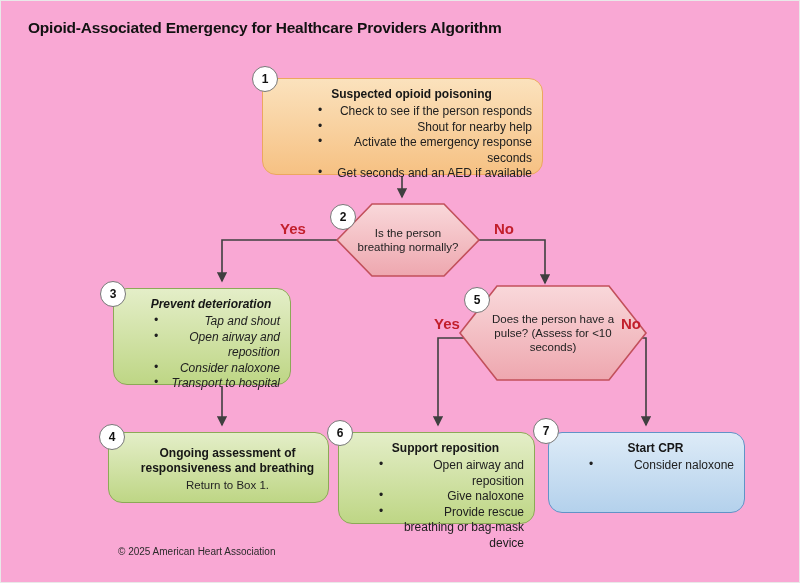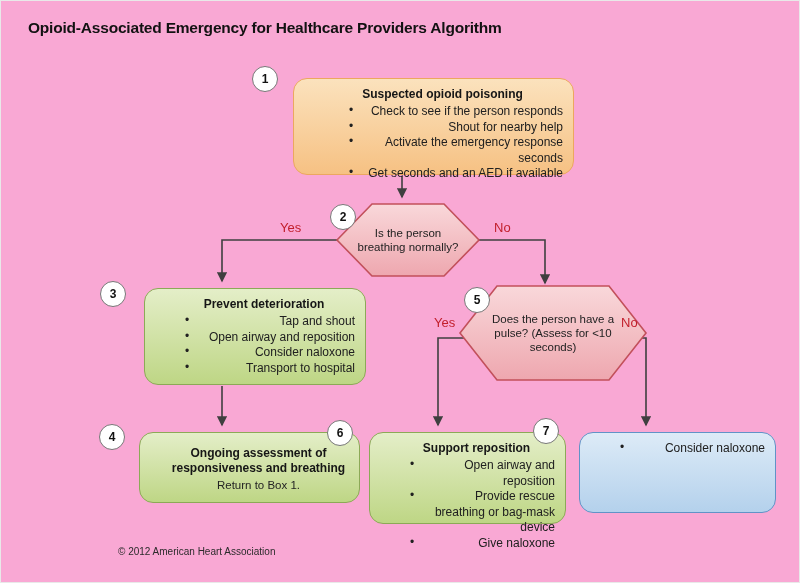--- a/index.html
+++ b/index.html
@@ -14,21 +14,21 @@
   }
   .footer-note {
     position:absolute; left:118px; top:546px;
     font-size:10px; color:#2b2b2b;
   }
   
   #connectors { position:absolute; left:0; top:0; z-index:1; }
   
   .node {
     position:absolute; z-index:2; border-radius:14px; box-sizing:border-box;
-    padding:7px 10px 6px 28px; text-align:center;margin-left:31px;
+    padding:7px 10px 6px 28px; text-align:center;
   }
   .node.orange { background:linear-gradient(180deg,#fbe2bd 0%,#f6c183 100%); border:1.5px solid #eca75f; }
   .node.green  { background:linear-gradient(180deg,#e4eec8 0%,#bed685 100%); border:1.5px solid #8ca957; }
   .node.blue   { background:linear-gradient(180deg,#ddebf7 0%,#b4d1ec 100%); border:1.5px solid #6193c7; }
   .node-title { font-size:12px; font-weight:bold; color:#161616; line-height:1.25; margin:1px 0 2px 0; }
   .node-subtitle { font-size:11.5px; color:#242424; line-height:1.3; }
   .bullets { list-style:none; margin:1px 0 0 0; padding:0 0 0 9px; text-align:left; }
   .bullets li {
     position:relative; padding-left:13px; font-size:12px; color:#202020; line-height:1.3;text-align:right;
   }
@@ -44,21 +44,21 @@
   .hex-text > span { display:block; }
   
   .badge {
     position:absolute; z-index:3; width:26px; height:26px; border-radius:50%;
     background:#ffffff; border:1.5px solid #777; box-sizing:border-box;
     display:flex; align-items:center; justify-content:center;
     font-size:12px; font-weight:bold; color:#111;
   }
   
   .branch-label {
-    position:absolute; z-index:3; font-size:13px; font-weight:normal; color:#c21f2c;
+    position:absolute; z-index:3; font-size:15px; font-weight:bold; color:#c21f2c;
   }
 </style>
 </head>
 <body>
 
 <div id="canvas">
 
   <div class="page-title">Opioid-Associated Emergency for Healthcare Providers Algorithm</div>
 
   <svg id="connectors" width="800" height="583" viewBox="0 0 800 583">
@@ -103,21 +103,21 @@
     <div class="hex-text">
       <span style="width:104px;">Is the person breathing normally?</span>
     </div>
   </div>
   <div class="badge" style="left:330px; top:204px;">
     <span>2</span>
   </div>
   <div class="branch-label" style="left:280px; top:220px;">Yes</div>
   <div class="branch-label" style="left:494px; top:220px;">No</div>
 
-  <div class="node green" style="left:113px; top:288px; width:222px; height:97px;">
+  <div class="node green" style="left:113px; top:288px; width:178px; height:97px;font-style:italic;">
     <div class="node-title">Prevent deterioration</div>
     <ul class="bullets" style="padding-left:11px;">
         <li>Tap and shout</li>
         <li>Open airway and reposition</li>
         <li>Consider naloxone</li>
         <li>Transport to hospital</li>
       </ul>
   </div>
   <div class="badge" style="left:100px; top:281px;">
     <span>3</span>
@@ -148,32 +148,33 @@
   <div class="badge" style="left:464px; top:287px;">
     <span>5</span>
   </div>
   <div class="branch-label" style="left:434px; top:315px;">Yes</div>
   <div class="branch-label" style="left:621px; top:315px;">No</div>
 
   <div class="node green" style="left:338px; top:432px; width:197px; height:92px;">
     <div class="node-title">Support reposition</div>
     <ul class="bullets" style="padding-left:11px;">
         <li>Open airway and reposition</li>
+        <li>Give naloxone</li>
         <li>Provide rescue breathing or bag-mask device</li>
-        <li>Give naloxone</li>
       </ul>
   </div>
   <div class="badge" style="left:327px; top:420px;">
     <span>6</span>
   </div>
 
   <div class="node blue" style="left:548px; top:432px; width:197px; height:81px;">
+    <div class="node-title">Start CPR</div>
     <ul class="bullets" style="padding-left:11px;">
         <li>Consider naloxone</li>
       </ul>
   </div>
   <div class="badge" style="left:533px; top:418px;">
     <span>7</span>
   </div>
 
-  <div class="footer-note">© 2012 American Heart Association</div>
+  <div class="footer-note">© 2025 American Heart Association</div>
 
 </div>
 
 </body></html>

